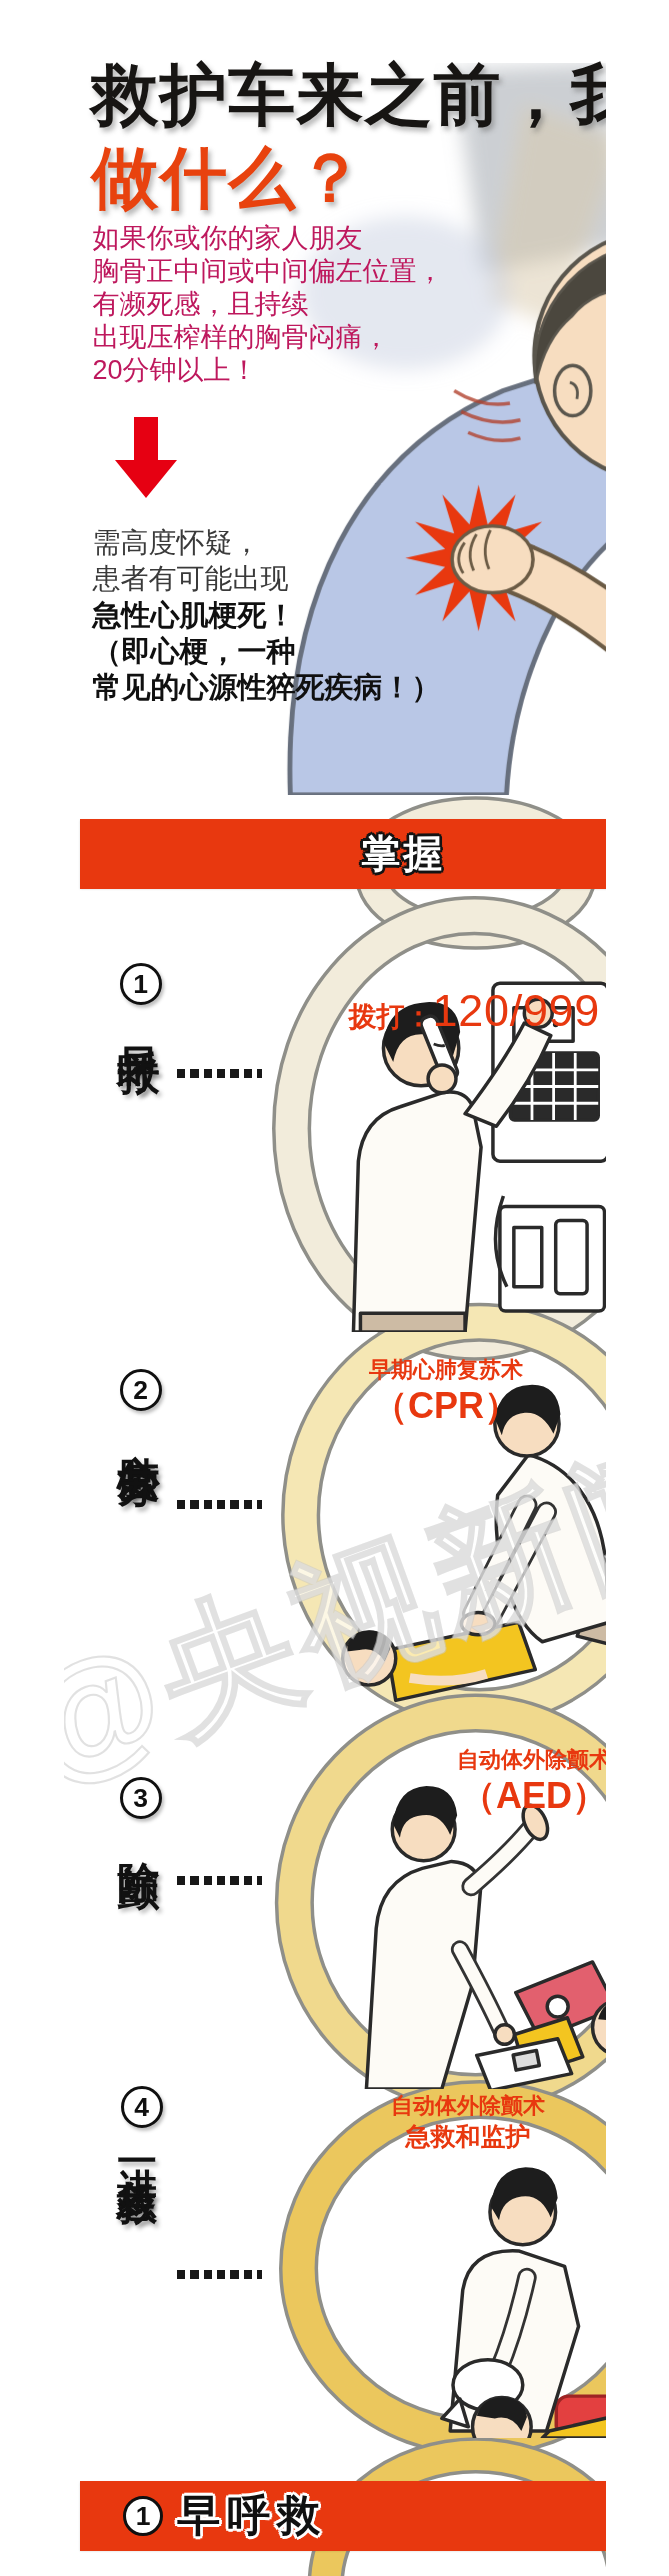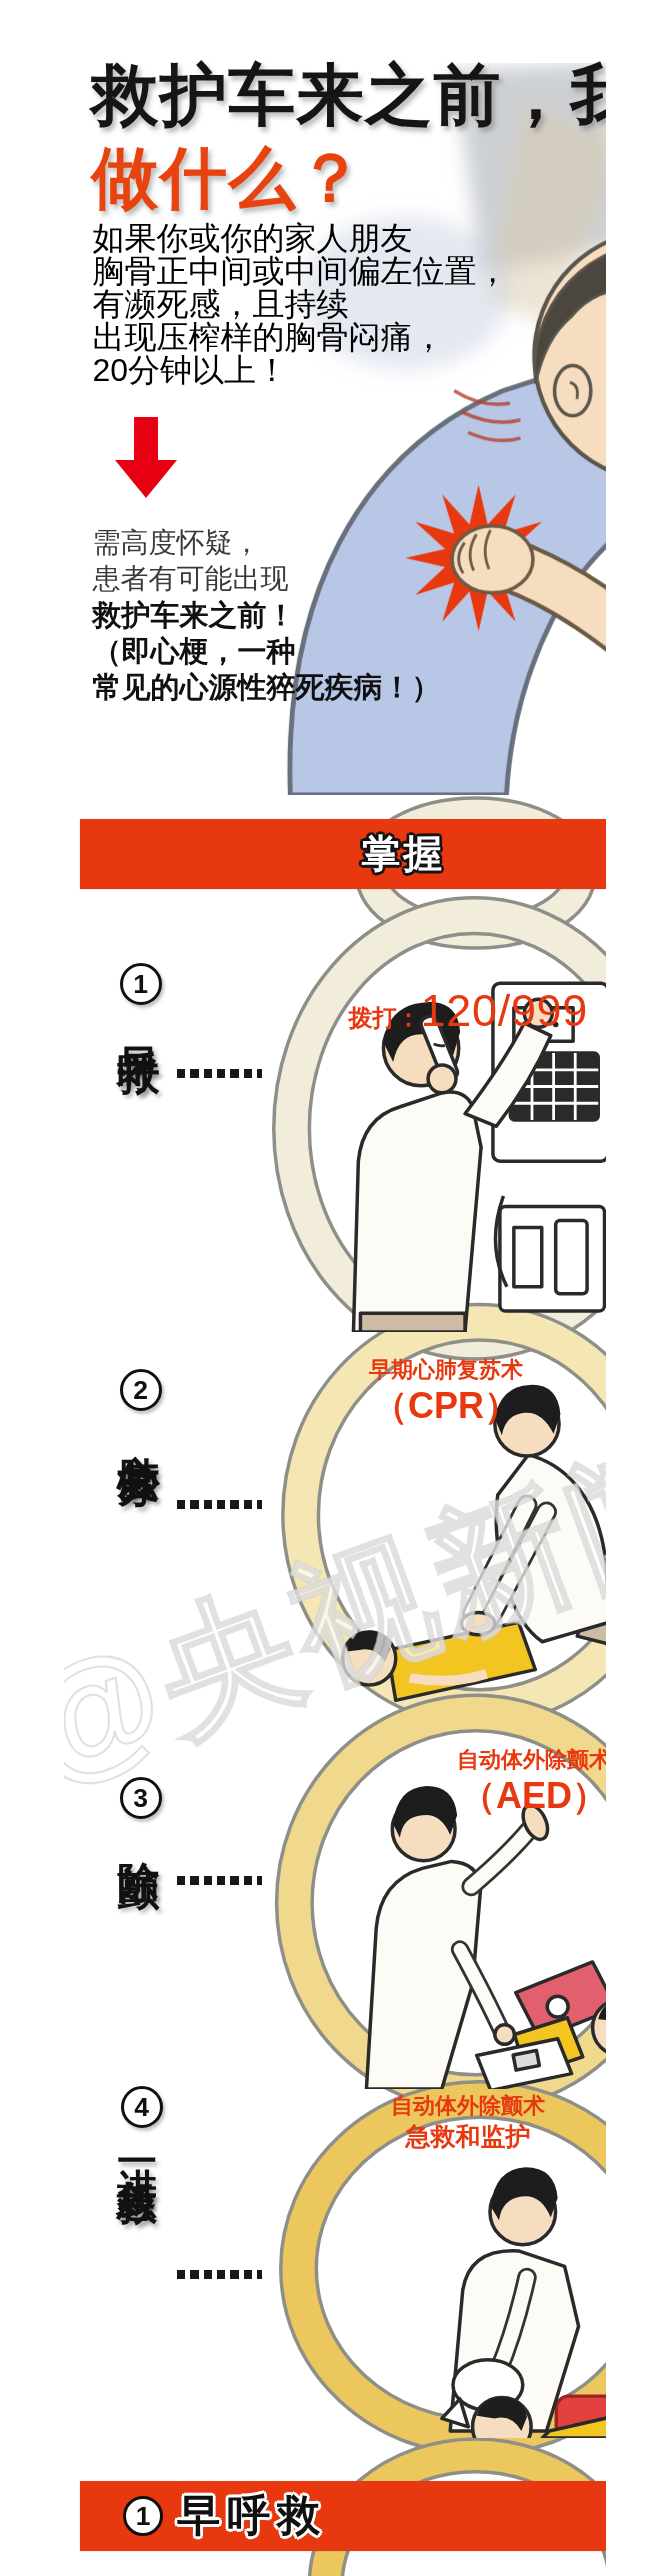--- a/index.html
+++ b/index.html
@@ -21,21 +21,21 @@
         transform:skewX(-8deg);border-radius:2.1px;}
   .logo .cctv{position:absolute;left:0;top:24px;width:100%;font-size:19px;font-weight:900;
         color:#fff;letter-spacing:-0.7px;text-shadow:0 0.7px 1.4px rgba(0,0,0,.5);}
   .logo .cctv .red{color:#e03c31;}
   .logo .sub{position:absolute;left:0;top:45px;width:100%;font-size:12px;font-weight:700;
         color:#fff;letter-spacing:0.7px;text-shadow:0 0.7px 1.4px rgba(0,0,0,.5);}
   .logo .sub-mirror{position:absolute;left:0;top:57px;width:100%;font-size:12px;font-weight:700;
         color:#fff;opacity:.18;transform:scaleY(-1);letter-spacing:0.7px;}
 
   
-  .para{left:29px;color:#000000;font-size:32px;line-height:33px;white-space:nowrap;}
+  .para{left:29px;color:#be185d;font-size:27px;line-height:33px;white-space:nowrap;}
   .para1{top:222px;}
   .para2{top:525px;font-size:28px;line-height:36px;color:#3a3a3a;}
   .para2 .bold{font-weight:900;color:#101010;font-size:29px;}
 
   .arrow{left:51px;top:417px;width:61px;height:82px;}
   .arrow .stem{position:absolute;left:19px;top:0;width:24px;height:43px;background:#e60012;}
   .arrow .head{position:absolute;left:0;top:43px;width:0;height:0;
         border-left:31px solid transparent;border-right:31px solid transparent;
         border-top:38px solid #e60012;}
 
@@ -60,21 +60,21 @@
       font-size:26.5px;font-weight:900;color:#101010;background:#fff;
       box-shadow:2.1px 2.8px 3.5px rgba(0,0,0,.25);}
   .numcircle.inbanner{width:40px;height:40px;margin-left:43px;box-shadow:none;}
   .v-label{writing-mode:vertical-rl;text-orientation:upright;font-size:42px;font-weight:900;
       color:#111;letter-spacing:3.5px;line-height:1;left:54px;
       text-shadow:2.8px 3.5px 4.2px rgba(0,0,0,.28);}
   .dots{left:113px;width:85px;height:9px;
       background:repeating-linear-gradient(90deg,#181818 0 8.4px,transparent 8.4px 13.3px);}
 
   .cap{color:#e8380f;white-space:nowrap;text-align:center;line-height:1.15;}
-  .cap .small{font-size:24px;font-weight:700;font-family:Liberation Serif, serif;}
+  .cap .small{font-size:28px;font-weight:700;font-family:Liberation Serif, serif;}
   .cap .big{font-size:45px;font-weight:400;letter-spacing:0.7px;}
   .cap .line1{font-size:22px;font-weight:700;display:block;}
   .cap .line2{font-size:36px;font-weight:900;display:block;margin-top:2.8px;}
   .cap .line2b{font-size:25px;font-weight:900;display:block;margin-top:4.2px;}
 
   
   .watermark{left:-14px;top:1618px;width:1046px;font-size:140px;font-weight:900;
       letter-spacing:5.6px;color:rgba(255,255,255,.65);-webkit-text-stroke:2.1px rgba(200,200,200,.55);
       transform:rotate(-20deg);transform-origin:56px 167px;z-index:28;pointer-events:none;
       white-space:nowrap;}
@@ -143,21 +143,21 @@
   </div>
 
   <div class="abs arrow" style="z-index:6;">
     <div class="stem"></div>
     <div class="head"></div>
   </div>
 
   <div class="abs para para2" style="z-index:6;">
     <div>需高度怀疑，</div>
     <div>患者有可能出现</div>
-    <div class="bold">救护车来之前！</div>
+    <div class="bold">急性心肌梗死！</div>
     <div class="bold">（即心梗，一种</div>
     <div class="bold">常见的心源性猝死疾病！）</div>
   </div>
 
   <svg class="abs" style="left:0;top:767px;z-index:10;" width="670" height="1809" viewBox="0 1100 960 2593">
     <g fill="none">
       <ellipse cx="590" cy="1252" rx="150" ry="86" stroke="#8f8f89" stroke-width="48"></ellipse>
       <ellipse cx="590" cy="1252" rx="150" ry="86" stroke="#f2ecdb" stroke-width="38"></ellipse>
 
       <ellipse cx="588" cy="1618" rx="262" ry="305" stroke="#8f8f89" stroke-width="56"></ellipse>

